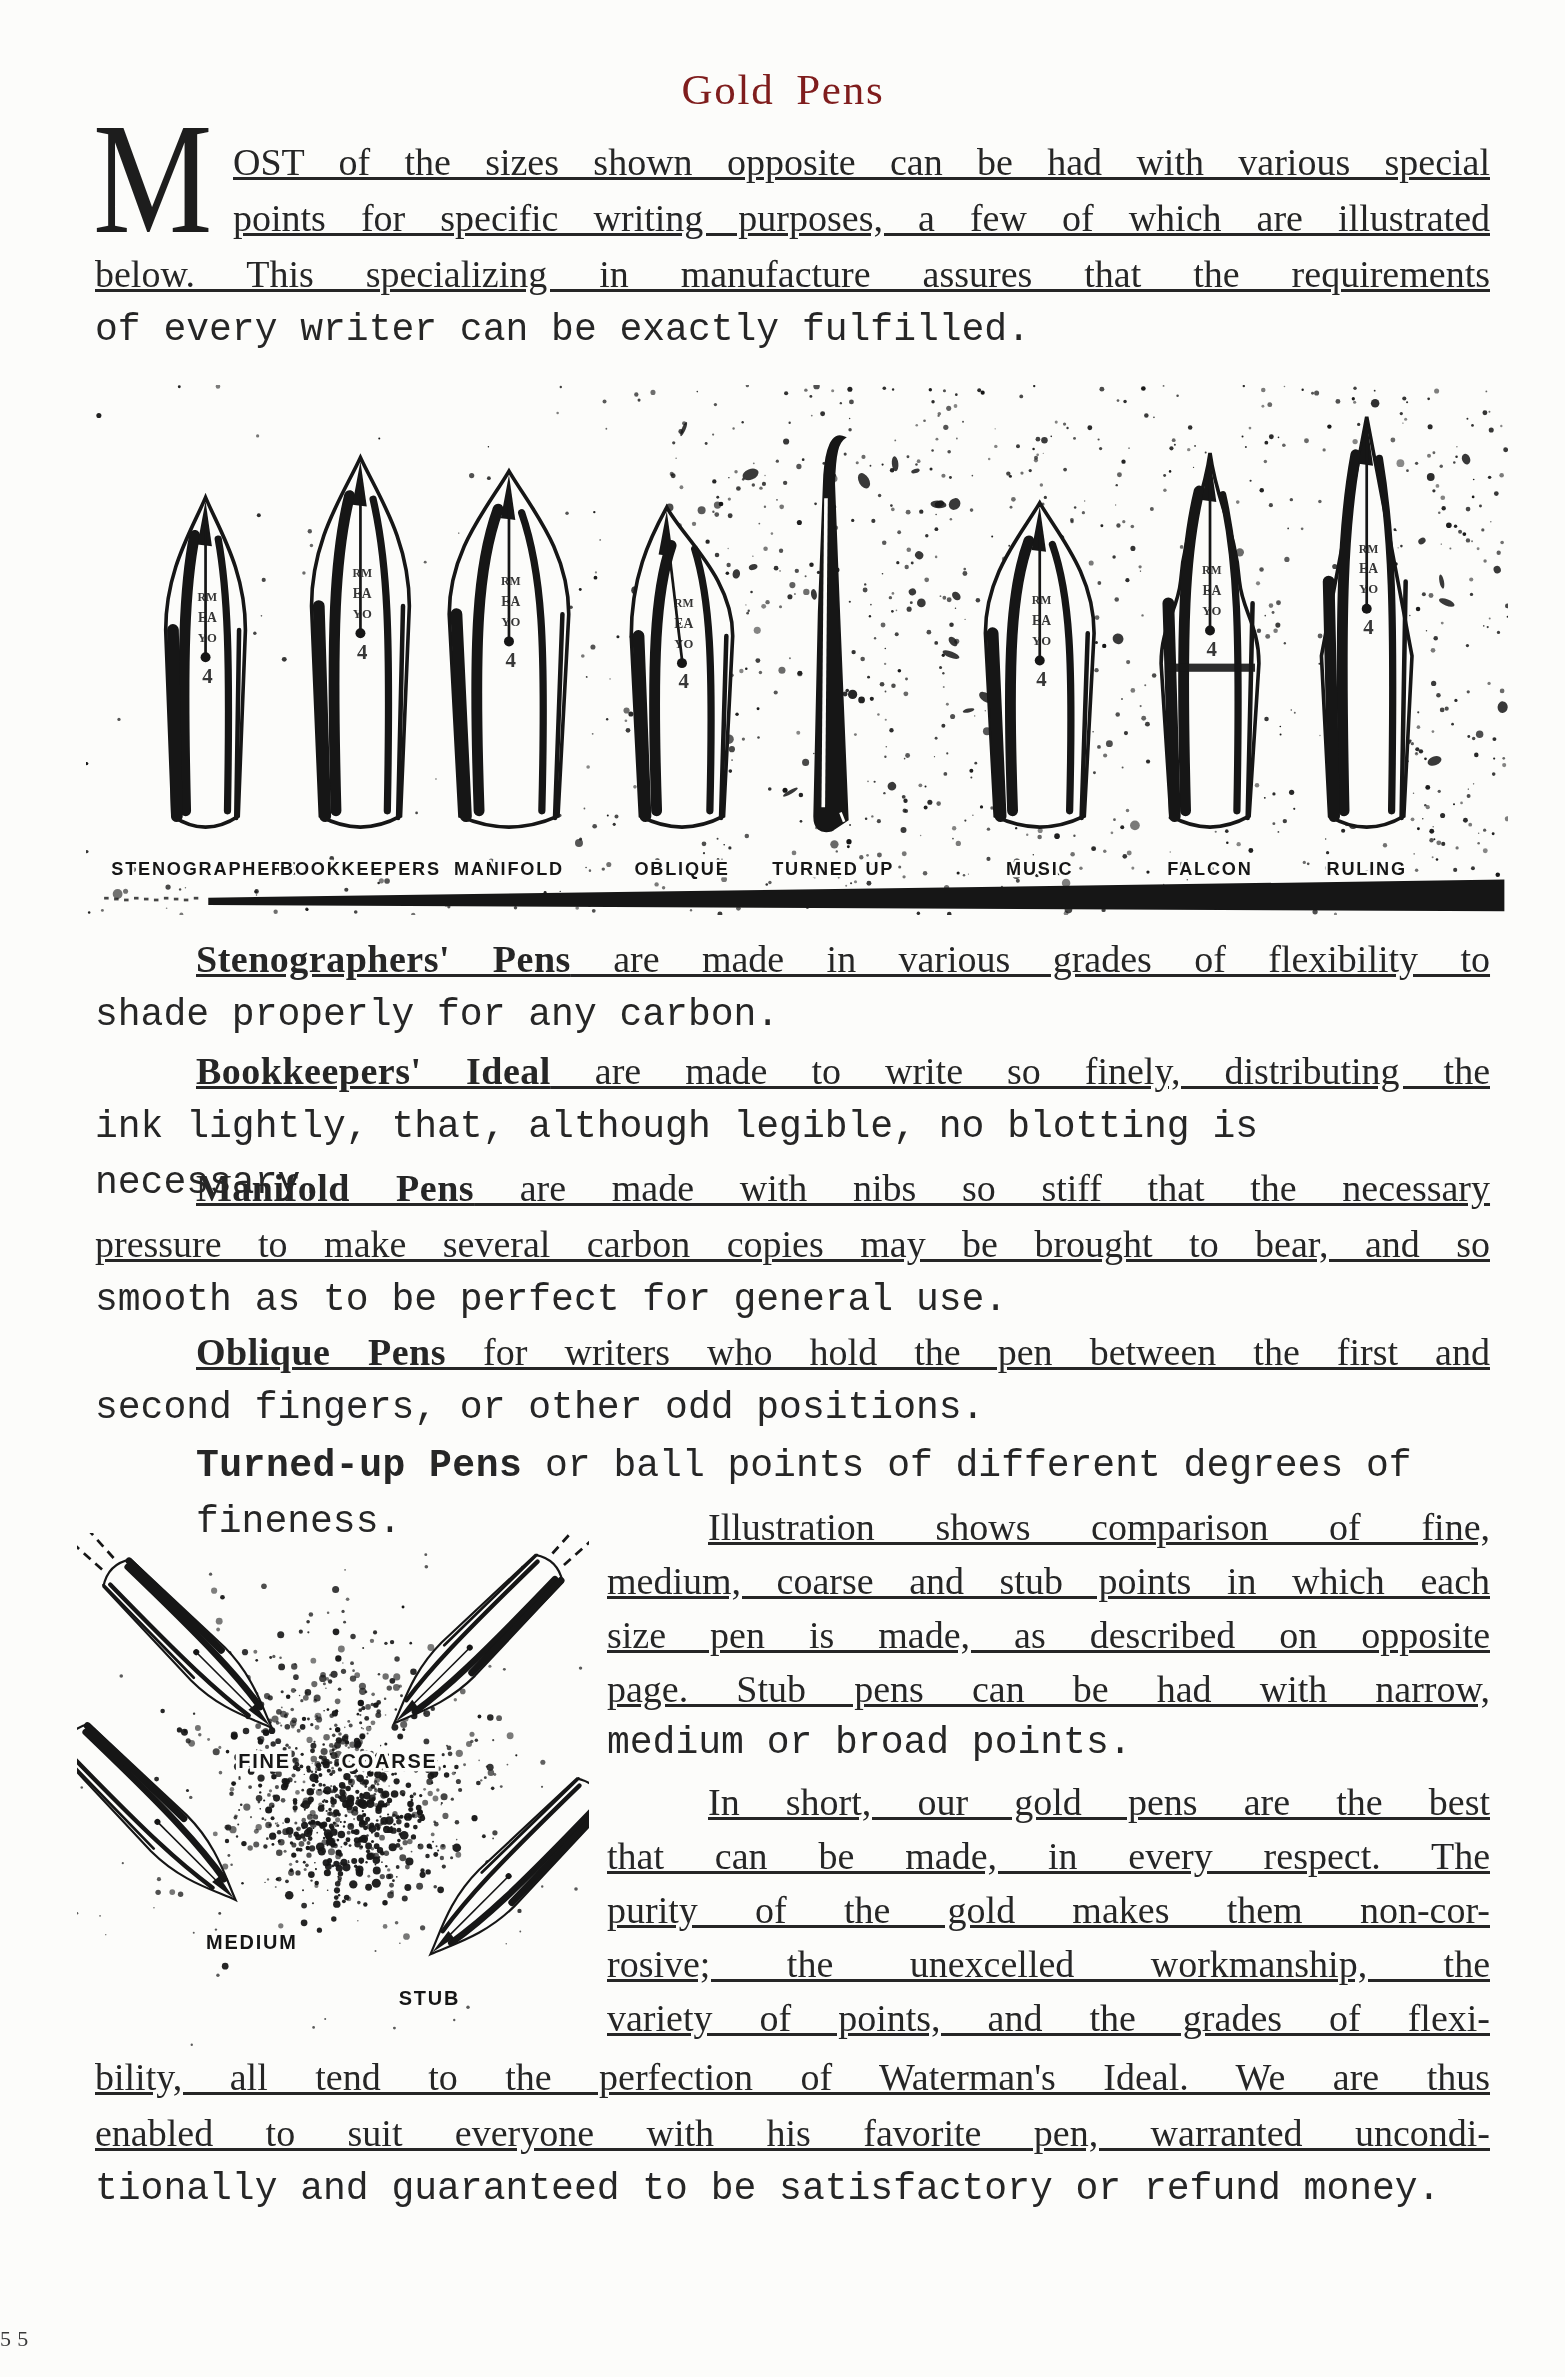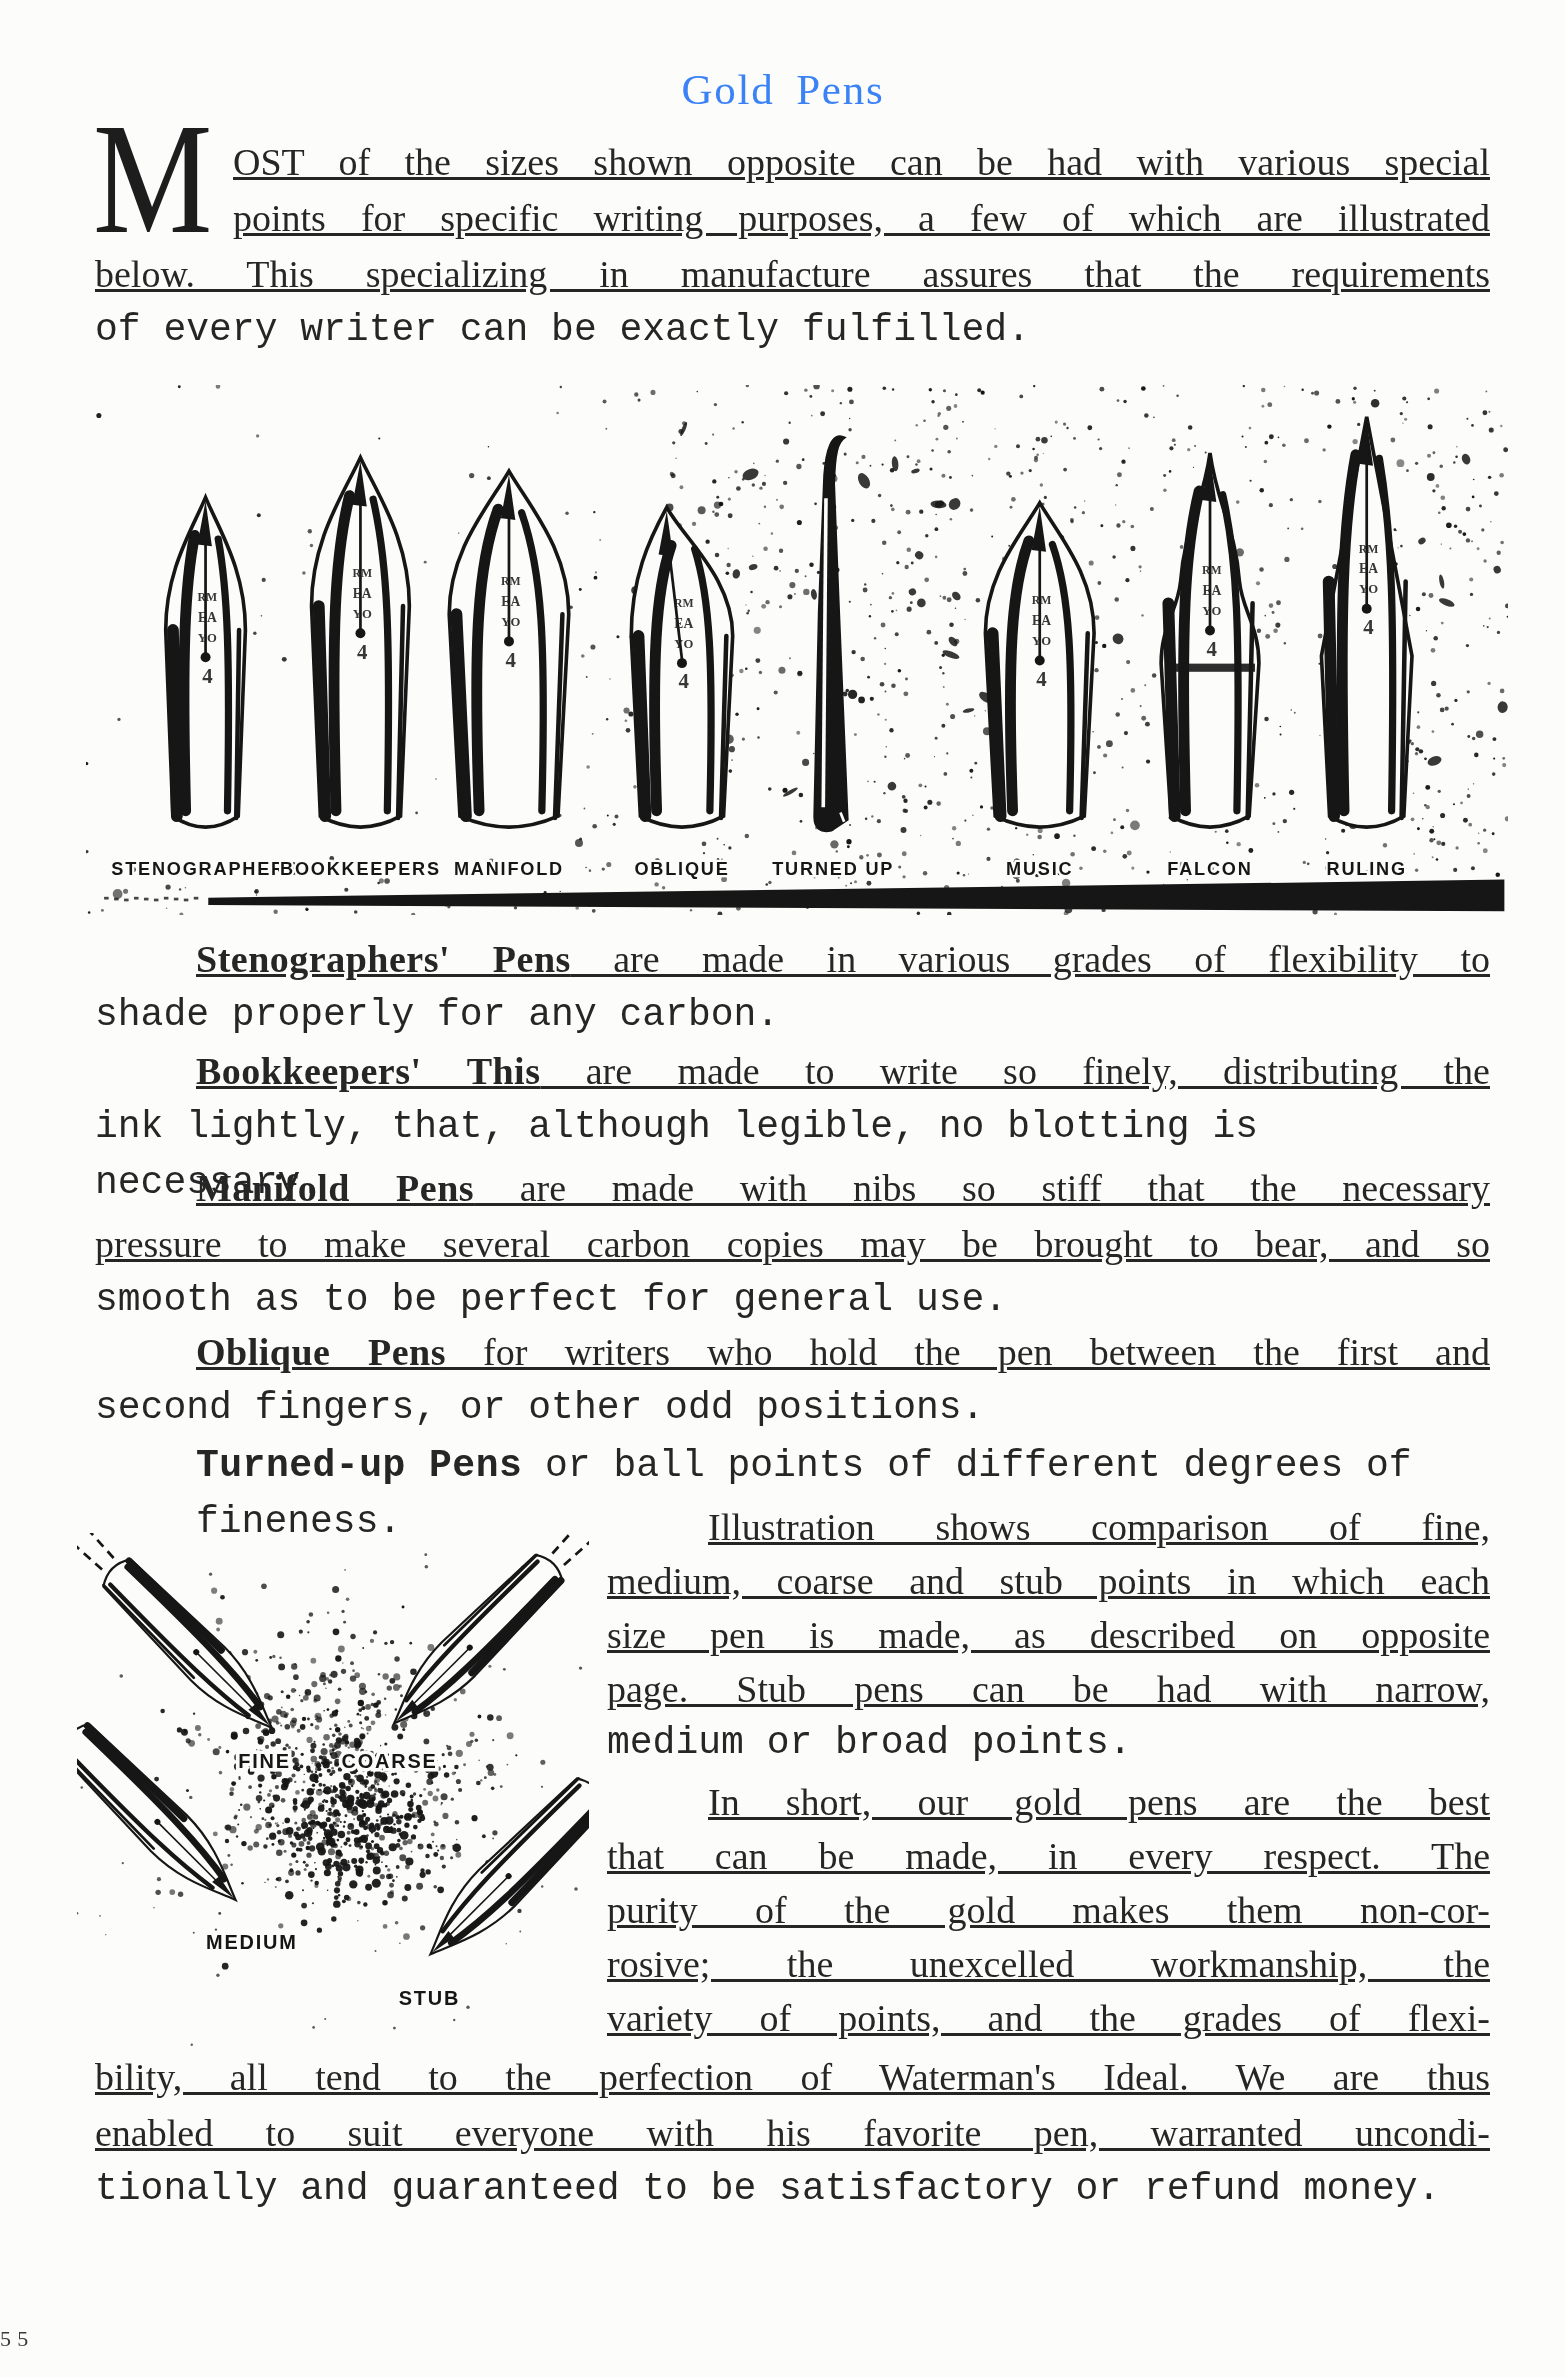--- a/index.html
+++ b/index.html
@@ -3,21 +3,21 @@
 <meta charset="utf-8">
 <style>
   html,body{margin:0;padding:0;background:#d8d6d0;}
   .page{
     position:relative;width:1566px;height:2377px;margin:0 auto;
     background:#fcfcfa;color:#232323;overflow:hidden;
     font-family:"Liberation Serif","DejaVu Serif",serif;
   }
   .title{
     position:absolute;top:65px;left:0;width:100%;margin:0;
-    text-align:center;font-weight:400;font-size:43px;letter-spacing:1.8px;word-spacing:9px;color:#3b82f6;
+    text-align:center;font-weight:400;font-size:43px;letter-spacing:1.8px;word-spacing:9px;color:#7f1d1d;
   }
   .textblock{position:absolute;font-size:38px;line-height:56px;color:#262626;}
   .textblock .line{height:56px;white-space:nowrap;text-align:justify;}
   .textblock .line.j{white-space:normal;text-align:justify;text-align-last:justify;text-decoration:underline;}
   .textblock .line.last{white-space:normal;text-align:left;text-align-last:left;font-family:Liberation Mono, monospace;}
   .lead{font-weight:bold;letter-spacing:0.5px;}
   #intro{left:95px;top:134px;width:1395px;}
   #intro .line.ind{padding-left:138px;}
   .dropcap{
     position:absolute;left:-1.8px;top:-34px;font-size:158px;line-height:1;
@@ -1258,21 +1258,21 @@
         <text x="1414" y="541" text-anchor="middle" font-size="20" class="figlabel" stroke-width="5">RULING</text>
       </svg>
   </figure>
 
   <div id="pen-paragraphs">
       <div class="textblock para" id="para-0">
         <div class="line j"><b class="lead">Stenographers' Pens</b> are made in various grades of flexibility to</div>
         <div class="line last">shade properly for any carbon.</div>
       </div>
       <div class="textblock para" id="para-1">
-        <div class="line j"><b class="lead">Bookkeepers' This</b> are made to write so finely, distributing the</div>
+        <div class="line j"><b class="lead">Bookkeepers' Ideal</b> are made to write so finely, distributing the</div>
         <div class="line last">ink lightly, that, although legible, no blotting is necessary.</div>
       </div>
       <div class="textblock para" id="para-2">
         <div class="line j"><b class="lead">Manifold Pens</b> are made with nibs so stiff that the necessary</div>
         <div class="line j">pressure to make several carbon copies may be brought to bear, and so</div>
         <div class="line last">smooth as to be perfect for general use.</div>
       </div>
       <div class="textblock para" id="para-3">
         <div class="line j"><b class="lead">Oblique Pens</b> for writers who hold the pen between the first and</div>
         <div class="line last">second fingers, or other odd positions.</div>

